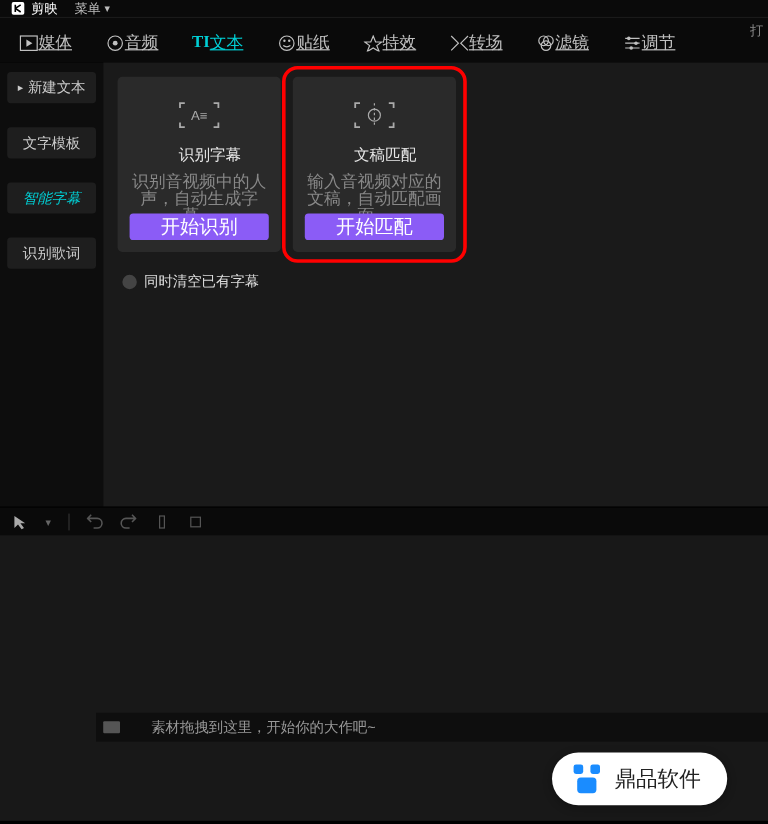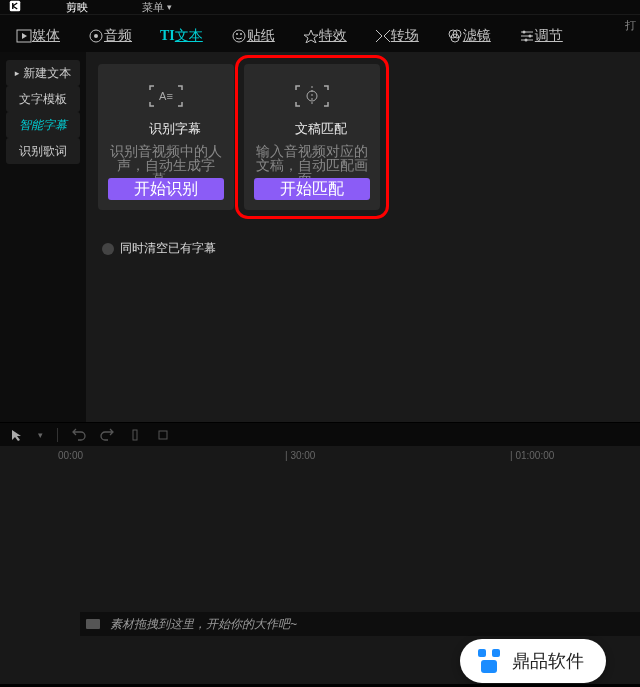--- a/index.html
+++ b/index.html
@@ -1,60 +1,60 @@
 <!DOCTYPE html>
 <html><head>
   <meta charset="utf-8">
   <style>
     * { box-sizing: border-box; margin: 0; padding: 0; }
     body { background: #000; font-family: "Microsoft YaHei", sans-serif; width: 640px; height: 687px; overflow: hidden; color: #b8b8b8; font-size: 12px; position: relative; }
     
-    .titlebar { height: 14px; background: #0a0a0a; display: flex; padding: 0 8px; gap: 40px; }
+    .titlebar { height: 14px; background: #0a0a0a; display: flex; align-items: center; padding: 0 8px; }
     .titlebar .logo { width: 14px; height: 12px; margin-right: 4px; }
     .titlebar .app-name { color: #fff; font-size: 11px; }
     .titlebar .menu { color: #bbb; font-size: 11px; margin-left: 14px; display: flex; align-items: center; }
     .titlebar .menu::after { content: "▾"; font-size: 9px; margin-left: 3px; }
     
     .toolbar { height: 38px; background: #0a0a0a; border-top: 1px solid #1a1a1a; display: flex; padding: 4px 12px 0; gap: 20px; }
     .tool-tab { display: flex; flex-direction: row; align-items: center; justify-content: center; cursor: pointer; padding: 2px 4px; color: #c0c0c0; }
     .tool-tab.active { color: #00cfd5; }
     .tool-tab .tool-icon { height: 16px; display: flex; align-items: center; justify-content: center; }
     .tool-tab .tool-label { font-size: 14px; margin-top: 1px; text-decoration: underline; }
     .toolbar-right { position: absolute; right: 4px; top: 18px; color: #888; font-size: 11px; }
     
     .main { display: flex; height: 370px; background: #000; }
-    .sidebar { width: 86px; background: #0d0d0d; padding: 8px 6px; display: flex; flex-direction: column; gap: 0; }
+    .sidebar { width: 86px; background: #0d0d0d; padding: 8px 6px; display: flex; flex-direction: column; gap: 20px; }
     .side-item { height: 26px; background: #1e1e1e; border-radius: 3px; display: flex; align-items: center; justify-content: center; font-size: 12px; color: #ccc; cursor: pointer; }
     .side-item.active { color: #00cfd5; font-style: italic; }
     .side-item.has-arrow::before { content: "▸"; margin-right: 4px; font-size: 9px; }
     
     .content { flex: 1; background: #1a1a1a; padding: 12px; display: flex; gap: 10px; align-content: flex-start; flex-wrap: wrap; }
     .card { width: 136px; height: 146px; background: #2a2a2a; border-radius: 4px; display: flex; flex-direction: column; align-items: center; padding: 14px 10px 10px; }
     .card.highlight { outline: 3px solid #ff0000; outline-offset: 6px; }
     .card-icon { width: 40px; height: 28px; margin-top: 4px; margin-bottom: 10px; display: flex; align-items: center; justify-content: center; }
     .card-title { color: #e8e8e8; font-size: 13px; margin-bottom: 6px; margin-left: 18px; }
     .card-desc { color: #888; font-size: 14px; text-align: center; line-height: 14px; height: 30px; }
     .card-btn { width: 100%; height: 24px; background: #8b5cf6; color: #fff; border: none; border-radius: 3px; font-size: 16px; cursor: pointer; margin-top: 4px; }
-    .checkbox-row { width: 100%; display: flex; align-items: center; margin-top: 20px; padding-left: 4px; }
+    .checkbox-row { width: 100%; display: flex; align-items: center; margin-top: 6px; padding-left: 4px; }
     .checkbox-row .cb { width: 12px; height: 12px; border-radius: 50%; background: #444; margin-right: 6px; }
     .checkbox-row .cb-label { font-size: 12px; color: #ddd; }
     
     .lower-toolbar { height: 24px; background: #0a0a0a; display: flex; align-items: center; padding: 0 10px; gap: 14px; border-top: 1px solid #000; }
     .lower-toolbar .lb-icon { color: #666; cursor: pointer; display: flex; align-items: center; }
     .lower-toolbar .lb-icon svg { fill: #666; }
     .lower-toolbar .sep { width: 1px; height: 14px; background: #333; }
     
     .timeline { background: #181818; height: 238px; position: relative; }
     .ruler { height: 18px; background: #181818; position: relative; font-size: 10px; color: #666; }
     .ruler .tick { position: absolute; top: 4px; }
     .timeline-body { position: relative; height: 220px; }
-    .track-bar { position: absolute; left: 80px; right: 0; top: 148px; height: 24px; background: #0e0e0e; display: flex; align-items: center; padding-left: 6px; gap: 10px; font-size: 12px; color: #999; font-style: italic; }
+    .track-bar { position: absolute; left: 80px; right: 0; top: 148px; height: 24px; background: #0e0e0e; display: flex; align-items: center; padding-left: 6px; gap: 26px; font-size: 12px; color: #999; }
     .track-icon { width: 14px; height: 10px; background: #555; border-radius: 1px; }
     
-    .watermark { position: absolute; bottom: 4px; right: 34px; background: #fff; border-radius: 22px; height: 44px; padding: 0 22px 0 14px; display: flex; align-items: center; box-shadow: 0 2px 8px rgba(0,0,0,.3); }
+    .watermark { position: absolute; bottom: 16px; right: 34px; background: #fff; border-radius: 22px; height: 44px; padding: 0 22px 0 14px; display: flex; align-items: center; box-shadow: 0 2px 8px rgba(0,0,0,.3); }
     .wm-logo { width: 30px; height: 30px; margin-right: 8px; }
     .wm-text { color: #222; font-size: 18px; font-weight: 500; }
   </style>
 </head>
 <body>
 
 <div class="titlebar">
   <svg class="logo" viewBox="0 0 16 16">
       <rect x="1" y="1" width="14" height="14" rx="2" fill="#fff"></rect>
       <path d="M5 4 L5 12 M11 4 L5 8 M5 8 L11 12" stroke="#000" stroke-width="1.8" fill="none"></path>
@@ -203,25 +203,20 @@
       </svg>
     </span>
   <span class="lb-icon">
       <svg width="14" height="14" viewBox="0 0 14 14">
         <rect x="3" y="3" width="8" height="8" stroke="#555" fill="none"></rect>
       </svg>
     </span>
 </div>
 
 <div class="timeline">
-  <div class="ruler">
-    <span class="tick" style="left:58px">00:00</span>
-    <span class="tick" style="left:285px">| 30:00</span>
-    <span class="tick" style="left:510px">| 01:00:00</span>
-  </div>
   <div class="timeline-body">
     <div class="track-bar">
       <span class="track-icon"></span>
       <span>素材拖拽到这里，开始你的大作吧~</span>
     </div>
   </div>
 </div>
 
 <div class="watermark">
   <svg class="wm-logo" viewBox="0 0 30 30">

